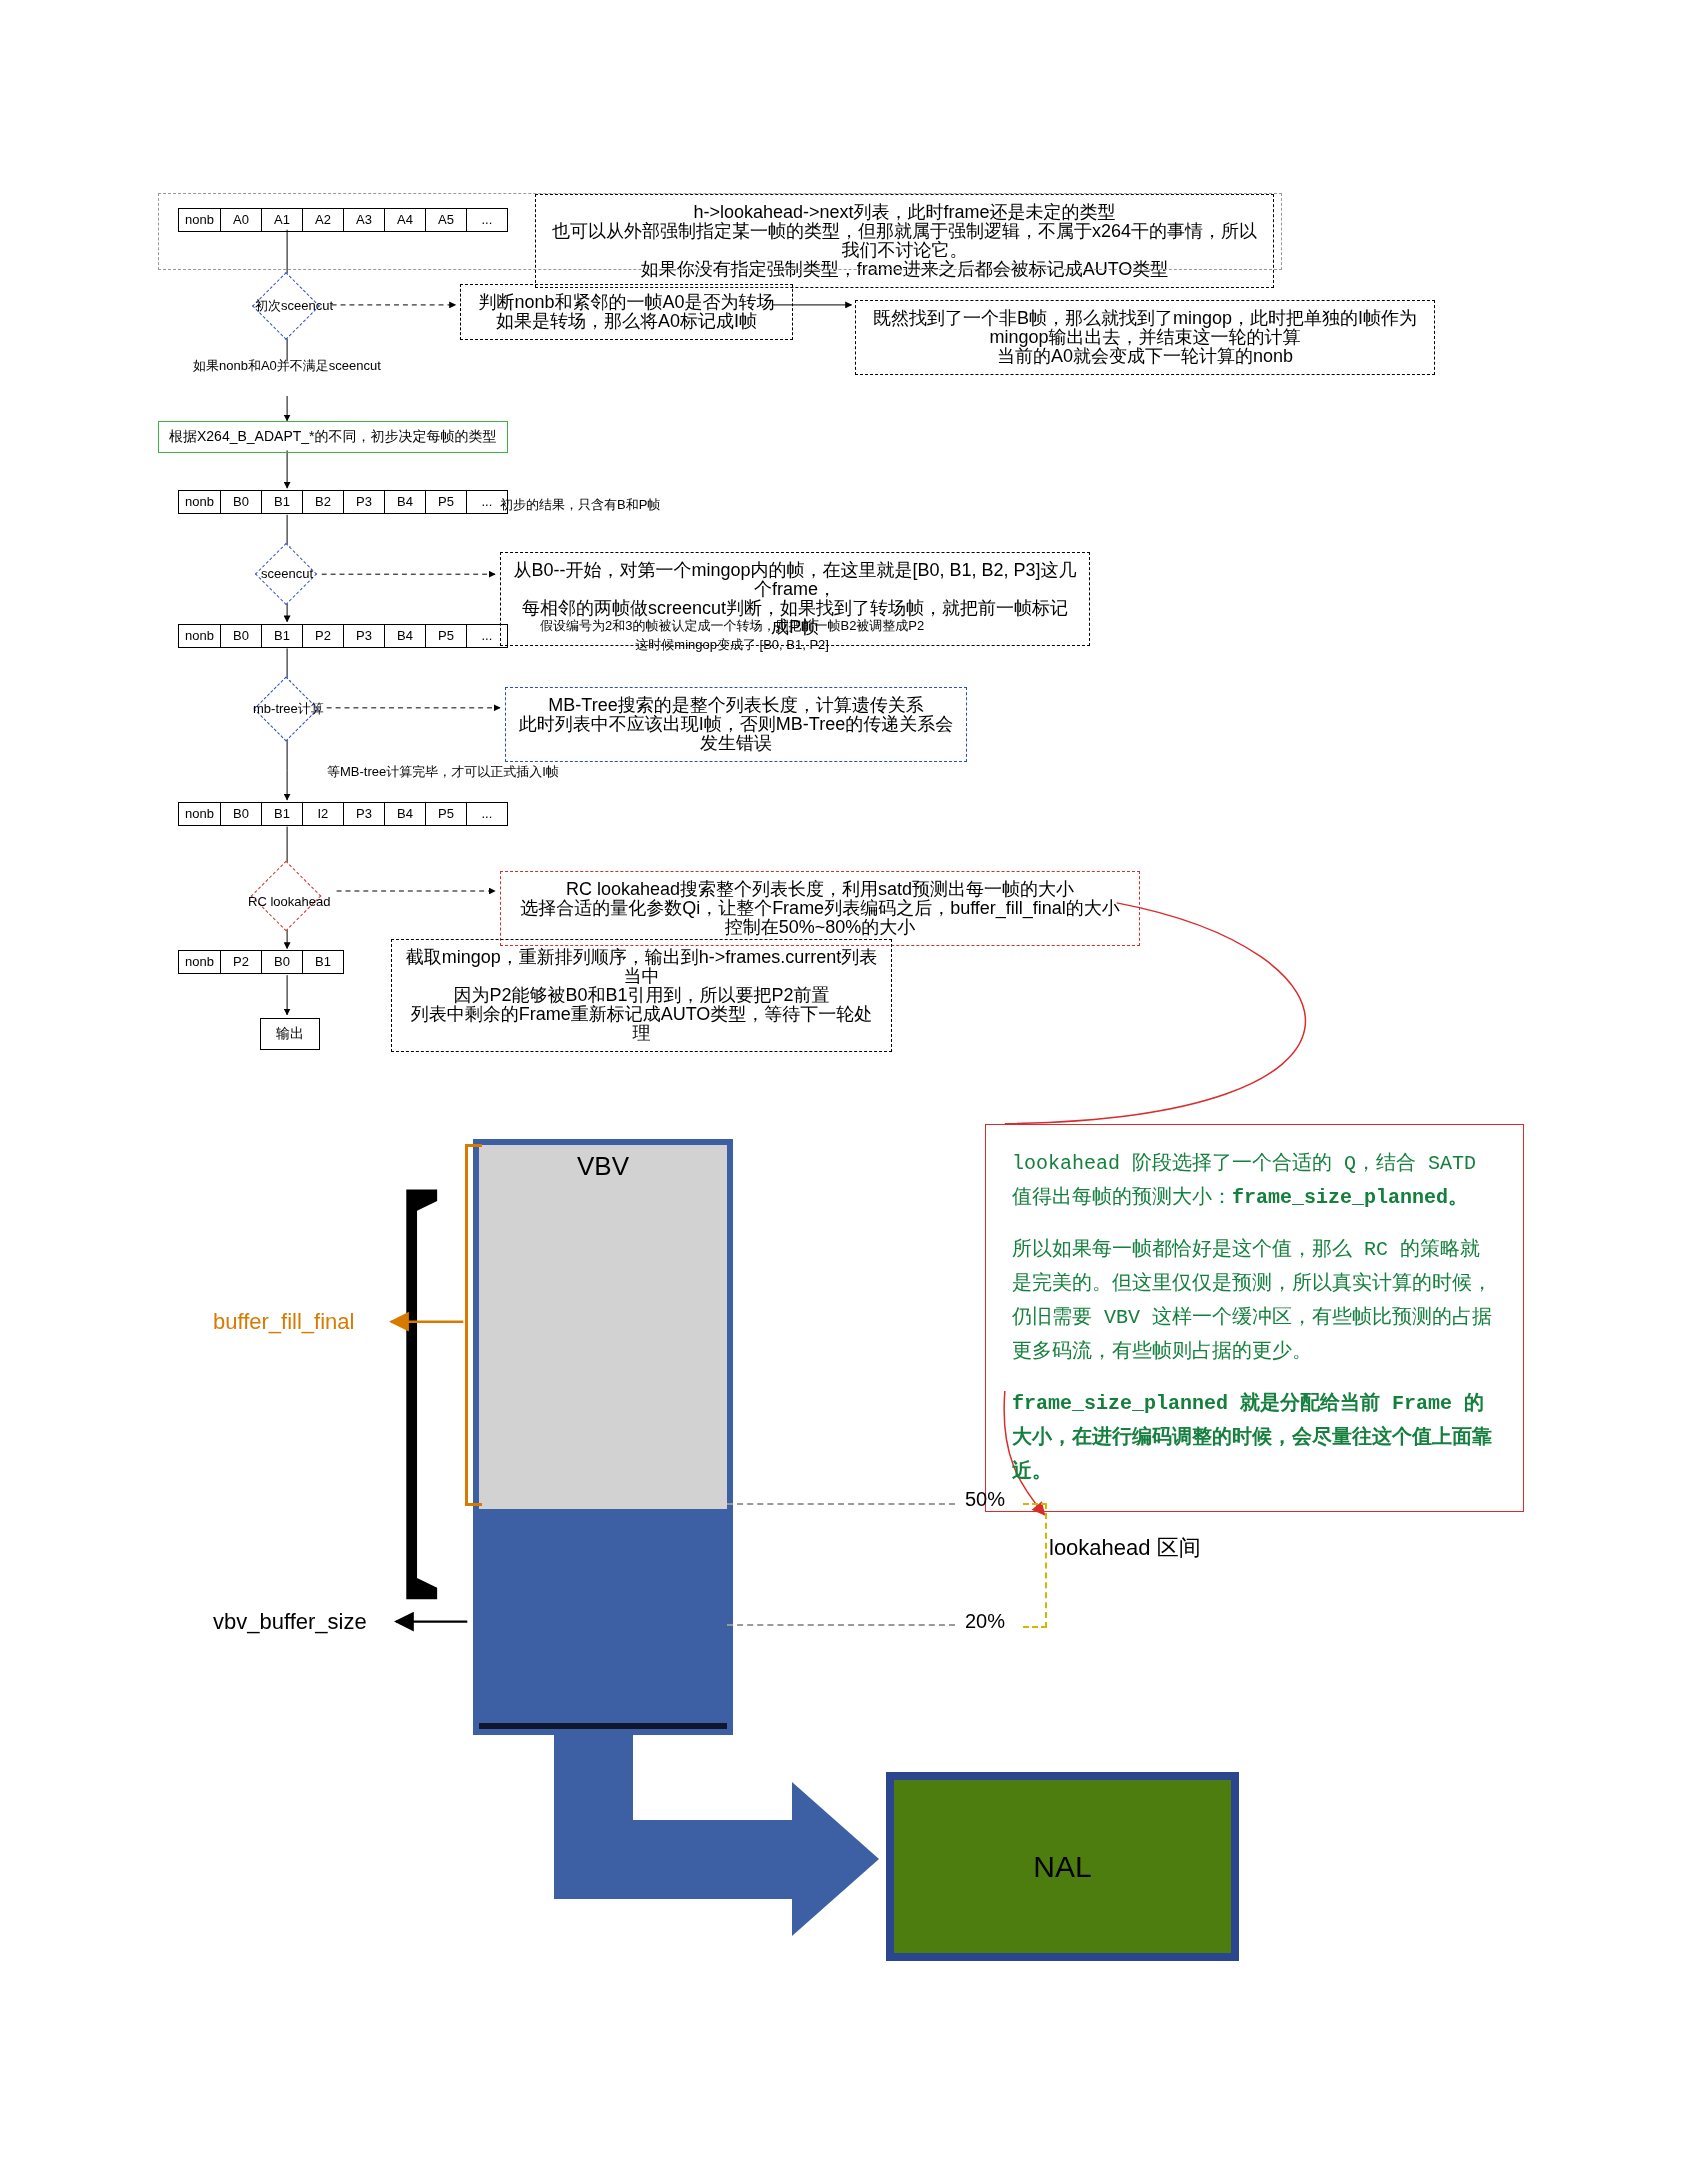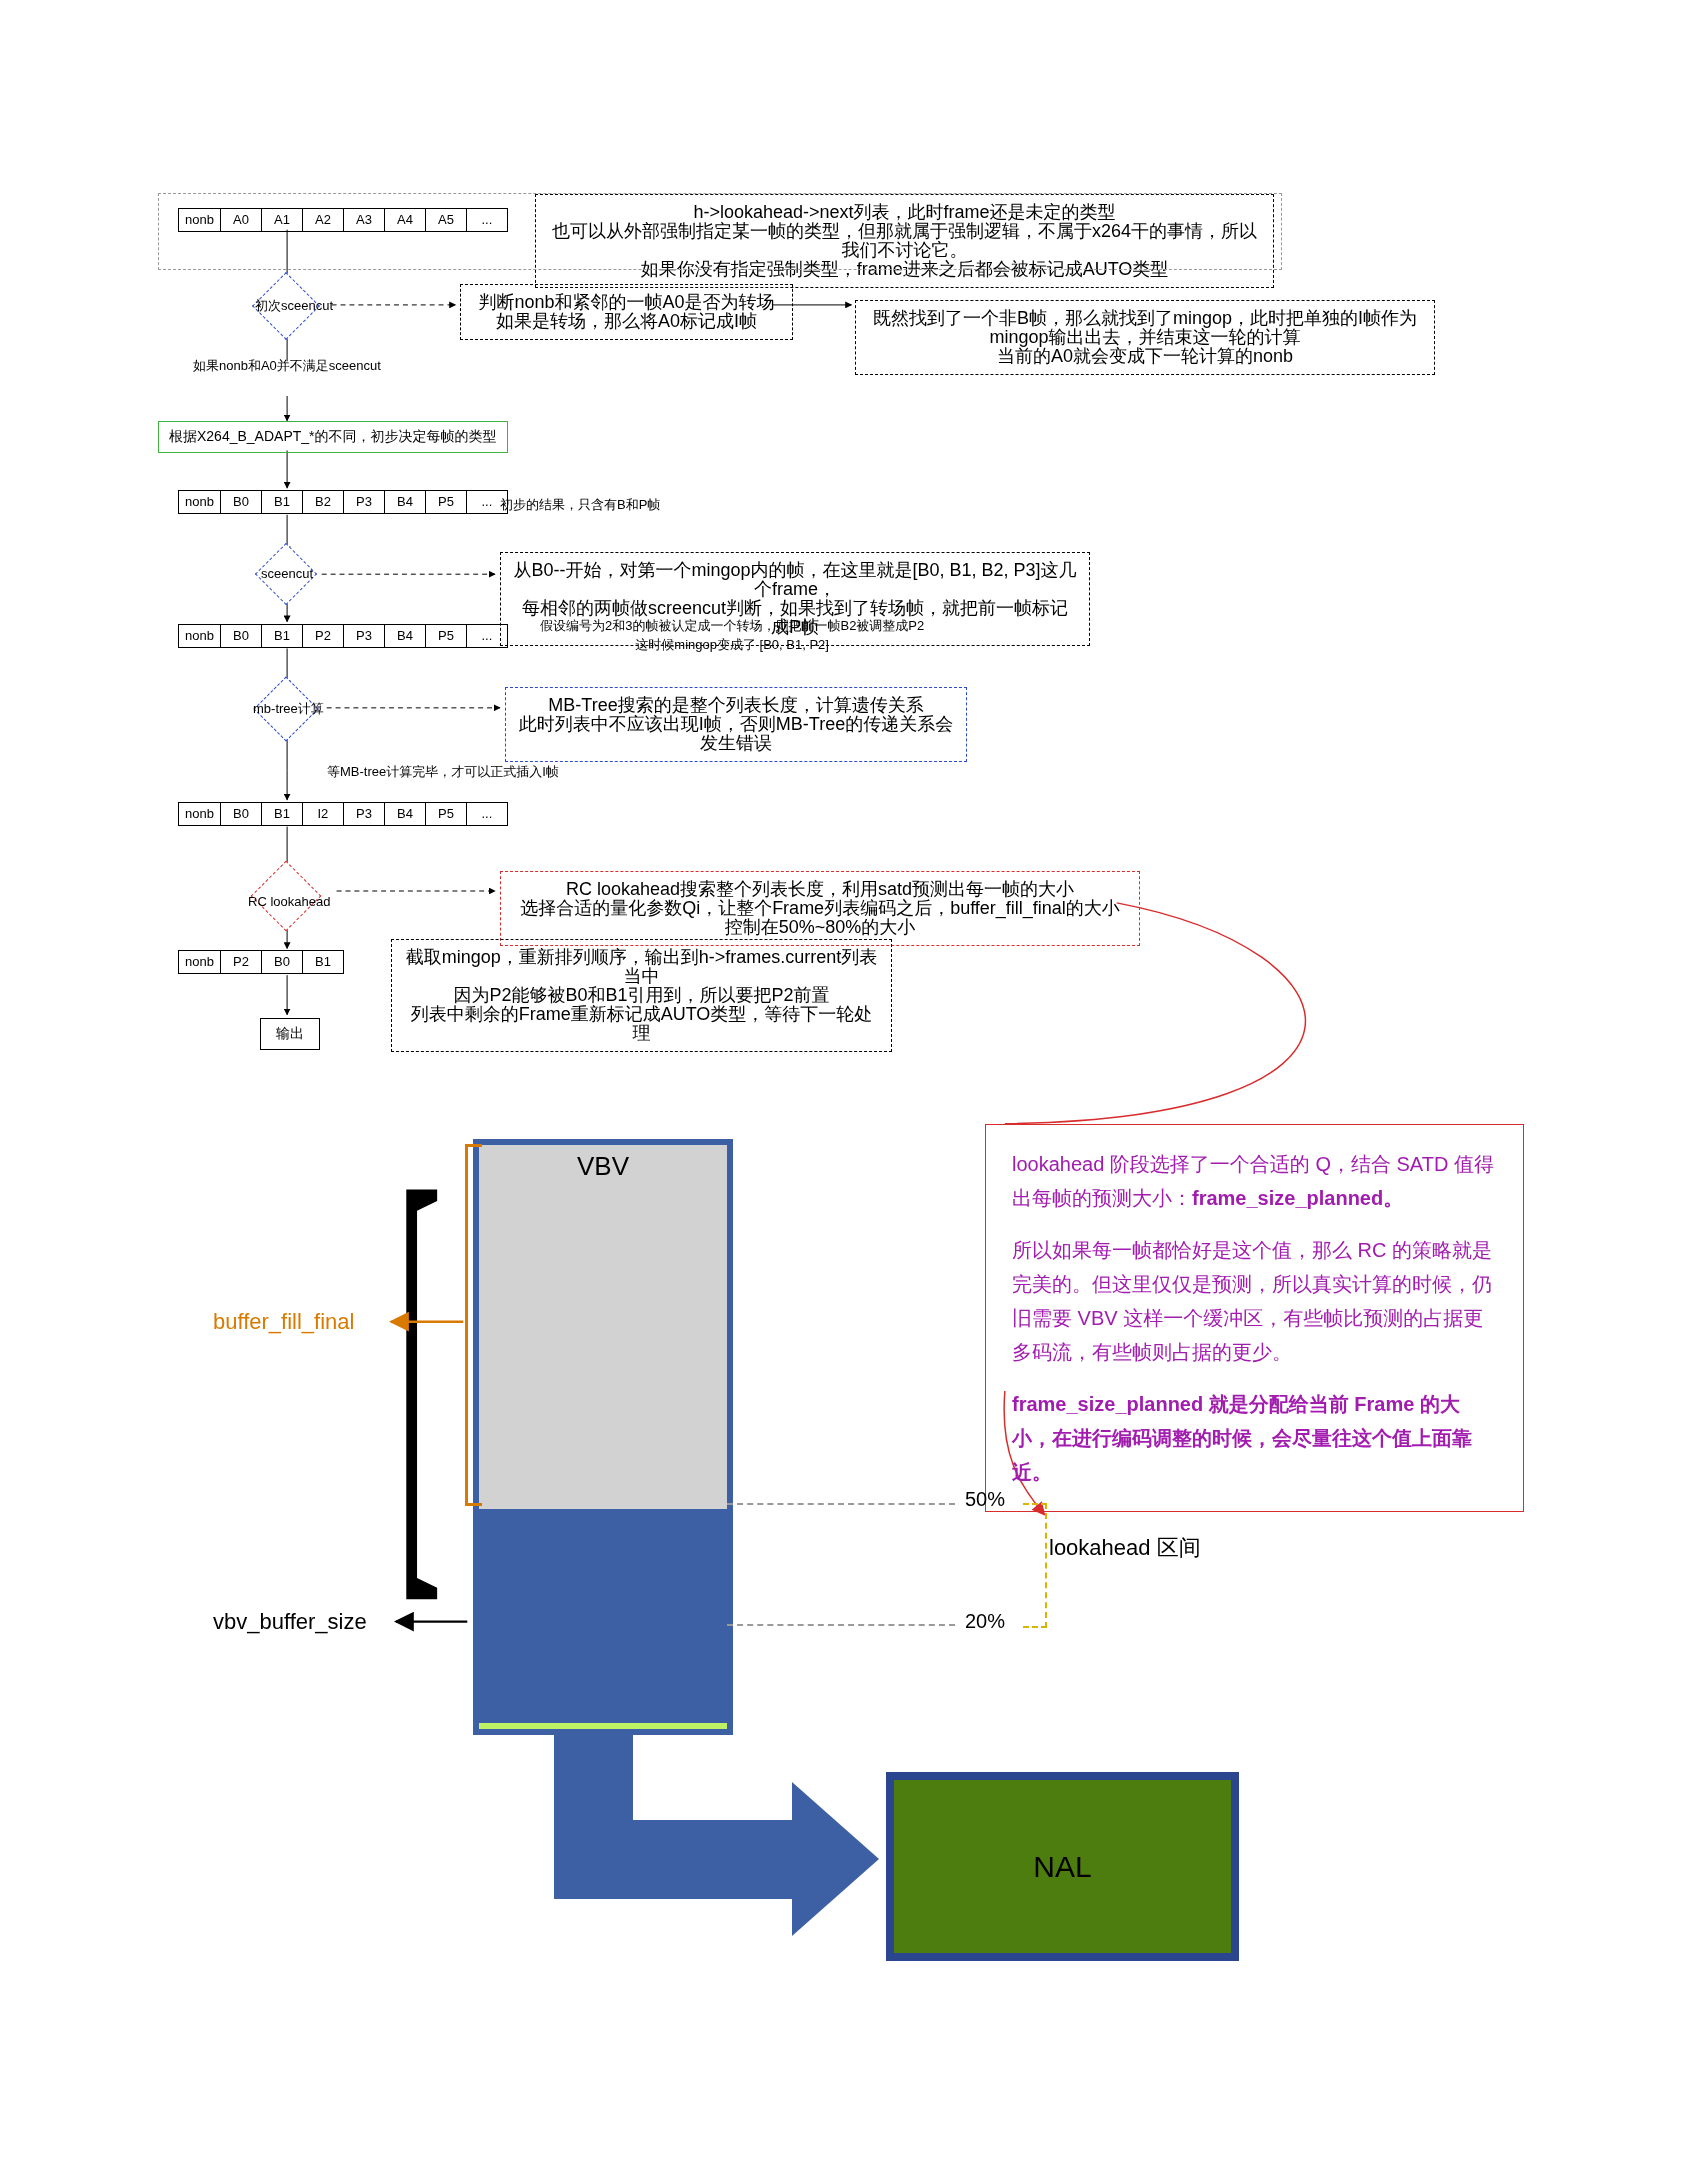--- a/index.html
+++ b/index.html
@@ -10,22 +10,22 @@
   .row-cells span:last-child{border-right:none;}
   .dashbox{border:1.5px dashed #000;padding:8px 12px;font-size:18px;line-height:19px;text-align:center;}
   .dashbox.blue{border-color:#2b4bcc;}
   .dashbox.red{border-color:#d92c2c;}
   .greenbox{border:1.5px solid #3fb33f;padding:6px 10px;font-size:14px;}
   .plainbox{border:1px solid #000;padding:6px 10px;font-size:14px;text-align:center;}
   .diamond{position:absolute;transform:rotate(45deg);border:1.5px dashed #2b4bcc;background:#fff;}
   .diamond.red{border-color:#d92c2c;}
   .diamond-label{position:absolute;font-size:13px;text-align:center;white-space:nowrap;}
   .txt{font-size:13px;line-height:19px;}
-  .big-red-box{border:1.5px solid #d92c2c;padding:22px 26px;font-size:20px;line-height:34px;color:#a21caf;}
-  .vbv-outer{border:6px solid #3d5fa3;background:#bef264;}
+  .big-red-box{border:1.5px solid #d92c2c;padding:22px 26px;font-size:20px;line-height:34px;color:#15803d;font-family:Liberation Mono, monospace;}
+  .vbv-outer{border:6px solid #3d5fa3;background:#0f172a;}
   .vbv-empty{background:#d2d2d2;}
   .vbv-fill{background:#3d5fa3;}
   .nal-box{border:8px solid #2b468f;background:#4d7c0f;display:flex;align-items:center;justify-content:center;}
   .nal-box span{color:#000;font-size:30px;}
   .arrow-block{background:#3d5fa3;}
   .hlabel{font-size:22px;}
   .hlabel.orange{color:#d97a00;}
   .pct{font-size:20px;}
   .dash-line{border-top:2px dashed #9a9a9a;height:0;}
   .brace{font-size:495px;line-height:495px;font-family:"Times New Roman",serif;color:#000;transform:scaleX(.28);transform-origin:left center;}

